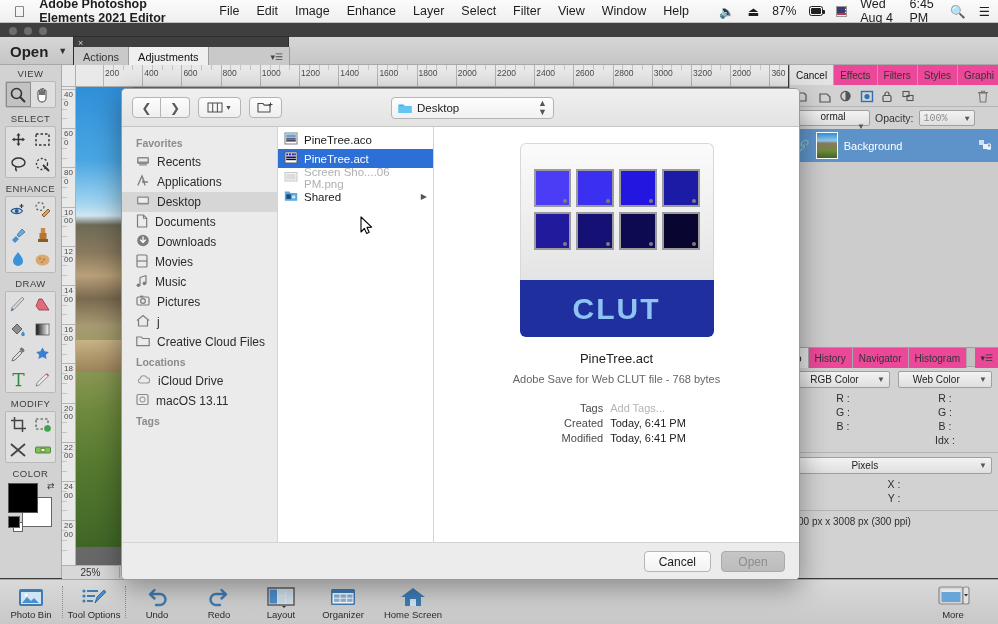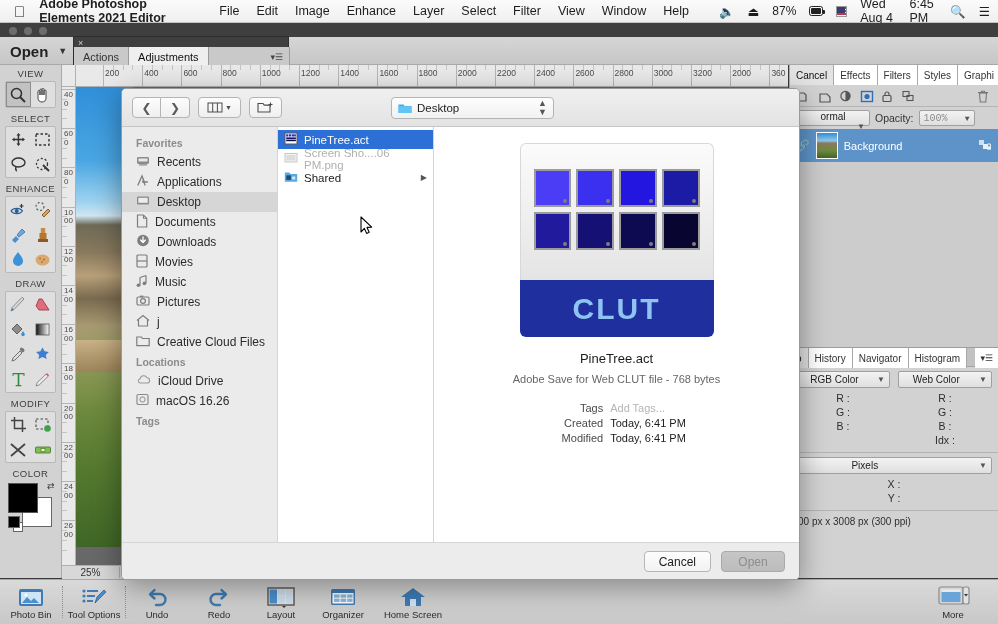--- a/index.html
+++ b/index.html
@@ -153,21 +153,21 @@
   .statusbar .zoomv { width:58px; text-align:center; border-right:1px solid #b0b0b0; }
   .statusbar .dots { padding-left:6px; color:#777; font-size:9px; }
 
   
   .rightpanel {
     position:absolute; left:789px; top:65px; width:209px; height:513px;
     background:#d2d2d2; border-left:1px solid #a9a9a9;
   }
   .paneltabs { display:flex; height:20px; background:#c2c2c2; border-bottom:1px solid #a4a4a4; }
   .ptab { padding:0 6px; height:20px; display:flex; align-items:center; font-size:10px;
-          color:#333; background:#ffffff; border-right:1px solid #a8a8a8; }
+          color:#333; background:#ec4899; border-right:1px solid #a8a8a8; }
   .ptab.active { background:#e3e3e3; color:#111; }
   .ptab.menu { margin-left:auto; border-right:none; font-size:9px; padding:0 5px; }
   .layerbtns { height:22px; display:flex; align-items:center; gap:7px; padding:0 7px; background:#d2d2d2;
                border-bottom:1px solid #b5b5b5; }
   .lb { width:14px; height:13px; }
   .trashicon { margin-left:auto; }
   .blendrow { height:22px; display:flex; align-items:center; gap:5px; padding:0 6px; font-size:10.5px; color:#333; }
   .ddown { height:16px; background:linear-gradient(#f3f3f3,#dfdfdf); border:1px solid #a0a0a0; border-radius:2px;
            display:flex; align-items:center; padding:0 4px; font-size:10px; color:#222; }
   .ddown .cc { margin-left:auto; font-size:8px; color:#555; }
@@ -1022,27 +1022,36 @@
           <span><svg width="15" height="11" viewBox="0 0 15 11">
                 <path d="M4 9h7a2.6 2.6 0 000-5.2 3.6 3.6 0 00-6.8.9A2.2 2.2 0 004 9z" fill="none" stroke="#9a9a9a" stroke-width="1.1"></path>
               </svg></span>
           <span>iCloud Drive</span>
         </div>
         <div class="sb-item">
           <span><svg width="13" height="13" viewBox="0 0 13 13">
                 <rect x="1" y="1.5" width="11" height="10" rx="1.3" fill="none" stroke="#8b8b8b" stroke-width="1.2"></rect>
                 <circle cx="6.5" cy="6.5" r="2.6" fill="none" stroke="#8b8b8b" stroke-width="1"></circle>
               </svg></span>
-          <span>macOS 16.26</span>
+          <span>macOS 13.11</span>
         </div>
 
         <div class="sb-head">Tags</div>
       </div>
 
       <div class="filelist">
+        <div class="frow">
+          <span><svg width="14" height="13" viewBox="0 0 14 13">
+                <rect x="1" y="1" width="12" height="11" fill="#fff" stroke="#7d7d7d" stroke-width="1"></rect>
+                <rect x="2.2" y="2.4" width="9.6" height="3.3" fill="#6d9fd0"></rect>
+                <rect x="2.2" y="6.3" width="9.6" height="1.3" fill="#1c1c3c"></rect>
+                <rect x="2.2" y="8.2" width="9.6" height="1.3" fill="#1c1c3c"></rect>
+              </svg></span>
+          <span>PineTree.aco</span>
+        </div>
         <div class="frow sel">
           <span><svg width="14" height="13" viewBox="0 0 14 13">
                 <rect x="1" y="1" width="12" height="11" fill="#fff" stroke="#5a5a5a" stroke-width="1"></rect>
                 <g fill="#2b2bb5">
                   <rect x="2.2" y="2.3" width="2.2" height="2.2"></rect>
                   <rect x="5" y="2.3" width="2.2" height="2.2"></rect>
                   <rect x="7.8" y="2.3" width="2.2" height="2.2"></rect>
                   <rect x="10.2" y="2.3" width="1.7" height="2.2"></rect>
                 </g>
                 <rect x="2.2" y="5.4" width="9.7" height="1.6" fill="#14146b"></rect>

